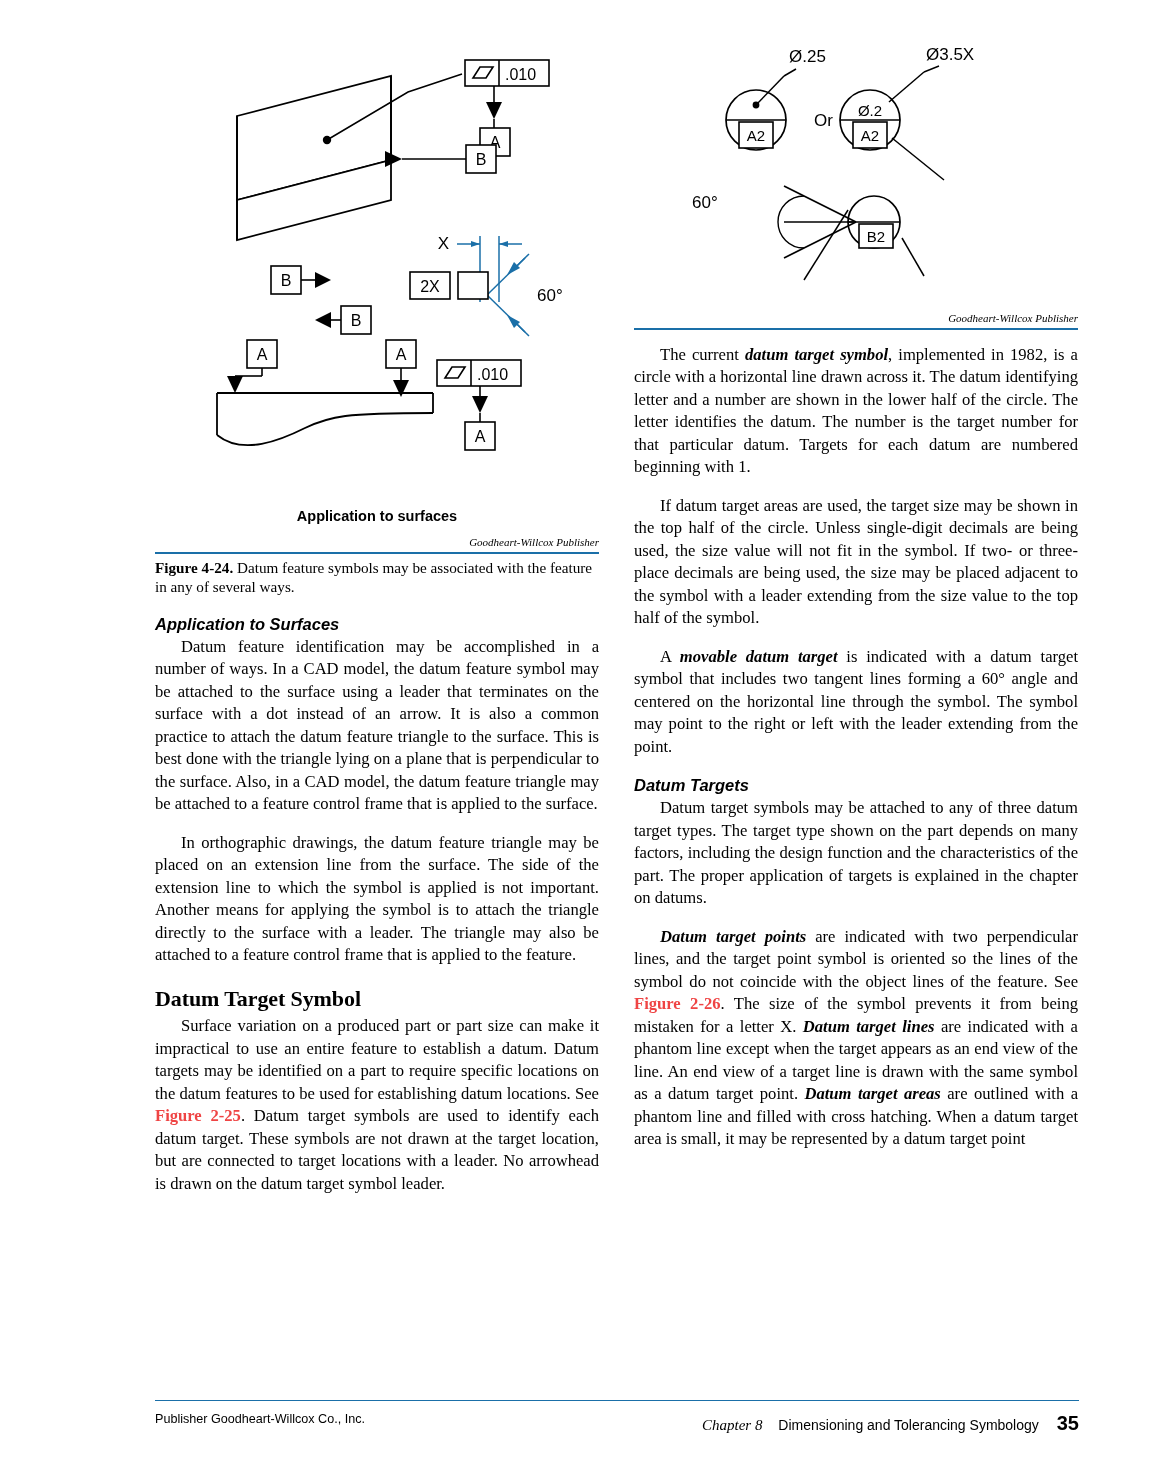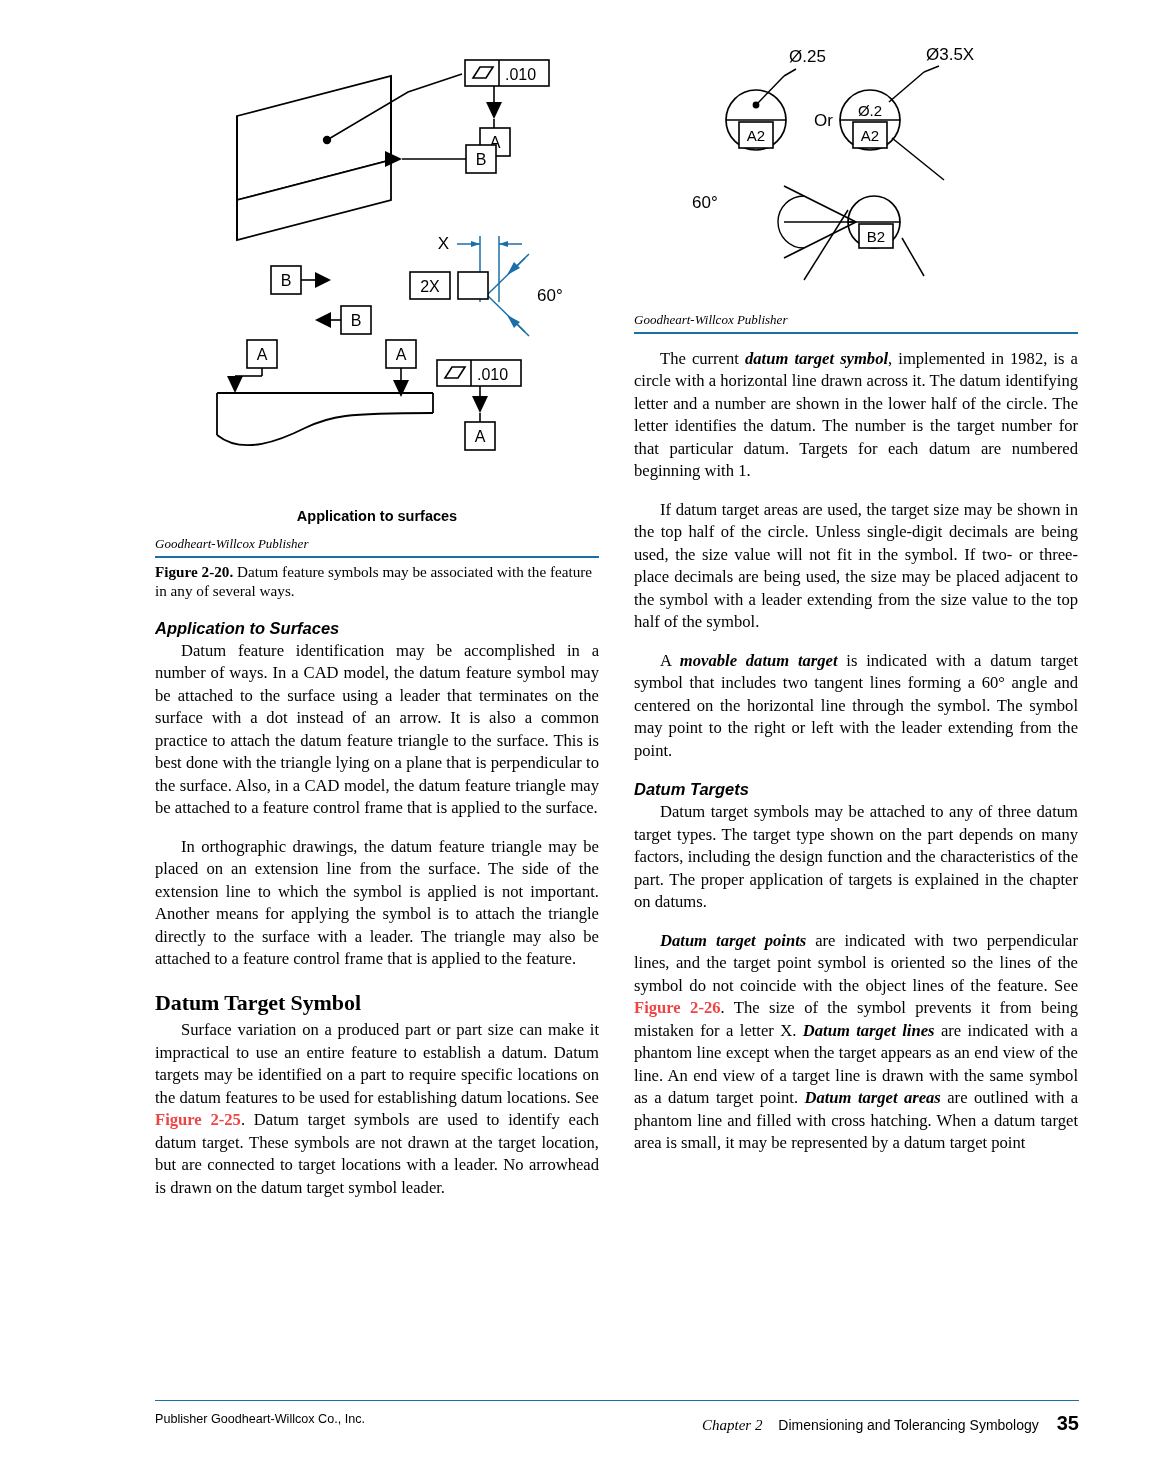--- a/index.html
+++ b/index.html
@@ -36,22 +36,22 @@
     width: 444px;
   }
 
   
   .figure-box {
     position: relative;
   }
   .fig-credit {
     font-family: "Liberation Serif", serif;
     font-style: italic;
-    font-size: 13px;
-    text-align: left;
+    font-size: 11px;
+    text-align: right;
     color: #000;
   }
   .fig-rule {
     border-top: 2.2px solid #1a6fa8;
     margin: 4px 0 5px 0;
     height: 0;
   }
   .fig-caption {
     font-family: "Liberation Serif", serif;
     font-size: 15.2px;
@@ -251,21 +251,21 @@
           <line x1="325" y1="373" x2="325" y2="382" stroke="#000" stroke-width="1.6"></line>
           <rect x="310" y="382" width="30" height="28" fill="#fff" stroke="#000" stroke-width="1.6"></rect>
           <text x="325" y="402" font-family="Liberation Sans, sans-serif" font-size="16" fill="#000" text-anchor="middle">A</text>
         </g>
       </svg>
 
       <div class="app-surf-label" style="margin-top:-2px;">Application to surfaces</div>
       <div class="fig-credit" style="margin-top:12px;">Goodheart-Willcox Publisher</div>
       <div class="fig-rule"></div>
       <div class="fig-caption">
-        <b>Figure 2-20.</b><span> Datum feature symbols may be associated with the feature in any of several ways.</span>
+        <b>Figure 4-24.</b><span> Datum feature symbols may be associated with the feature in any of several ways.</span>
       </div>
     </div>
 
     <h2 class="sec-head">Application to Surfaces</h2>
     <p class="body">Datum feature identification may be accomplished in a number of ways. In a CAD model, the datum feature symbol may be attached to the surface using a leader that terminates on the surface with a dot instead of an arrow. It is also a common practice to attach the datum feature triangle to the surface. This is best done with the triangle lying on a plane that is perpendicular to the surface. Also, in a CAD model, the datum feature triangle may be attached to a feature control frame that is applied to the surface.</p>
     <p class="body">In orthographic drawings, the datum feature triangle may be placed on an extension line from the surface. The side of the extension line to which the symbol is applied is not important. Another means for applying the symbol is to attach the triangle directly to the surface with a leader. The triangle may also be attached to a feature control frame that is applied to the feature.</p>
 
     <h2 class="sec-head-big">Datum Target Symbol</h2>
     <p class="body"><span>Surface variation on a produced part or part size can make it impractical to use an entire feature to establish a datum. Datum targets may be identified on a part to require specific locations on the datum features to be used for establishing datum locations. See </span><span class="xref">Figure 2-25</span><span>. Datum target symbols are used to identify each datum target. These symbols are not drawn at the target location, but are connected to target locations with a leader. No arrowhead is drawn on the datum target symbol leader.</span></p>
   </div>
@@ -333,18 +333,18 @@
     <h2 class="sec-head">Datum Targets</h2>
 
     <p class="body">Datum target symbols may be attached to any of three datum target types. The target type shown on the part depends on many factors, including the design function and the characteristics of the part. The proper application of targets is explained in the chapter on datums.</p>
 
     <p class="body"><span class="bi">Datum target points</span><span> are indicated with two perpendicular lines, and the target point symbol is oriented so the lines of the symbol do not coincide with the object lines of the feature. See </span><span class="xref">Figure 2-26</span><span>. The size of the symbol prevents it from being mistaken for a letter X. </span><span class="bi">Datum target lines</span><span> are indicated with a phantom line except when the target appears as an end view of the line. An end view of a target line is drawn with the same symbol as a datum target point. </span><span class="bi">Datum target areas</span><span> are outlined with a phantom line and filled with cross hatching. When a datum target area is small, it may be represented by a datum target point</span></p>
   </div>
 
   <div class="footer-rule"></div>
   <div class="footer footer-left">Publisher Goodheart-Willcox Co., Inc.</div>
   <div class="footer footer-right">
-    <span class="ch">Chapter 2</span>
+    <span class="ch">Chapter 8</span>
     <span class="sec" style="margin-left:12px;">Dimensioning and Tolerancing Symbology</span>
     <span class="pg">35</span>
   </div>
 
 </div>
 
 </body></html>

